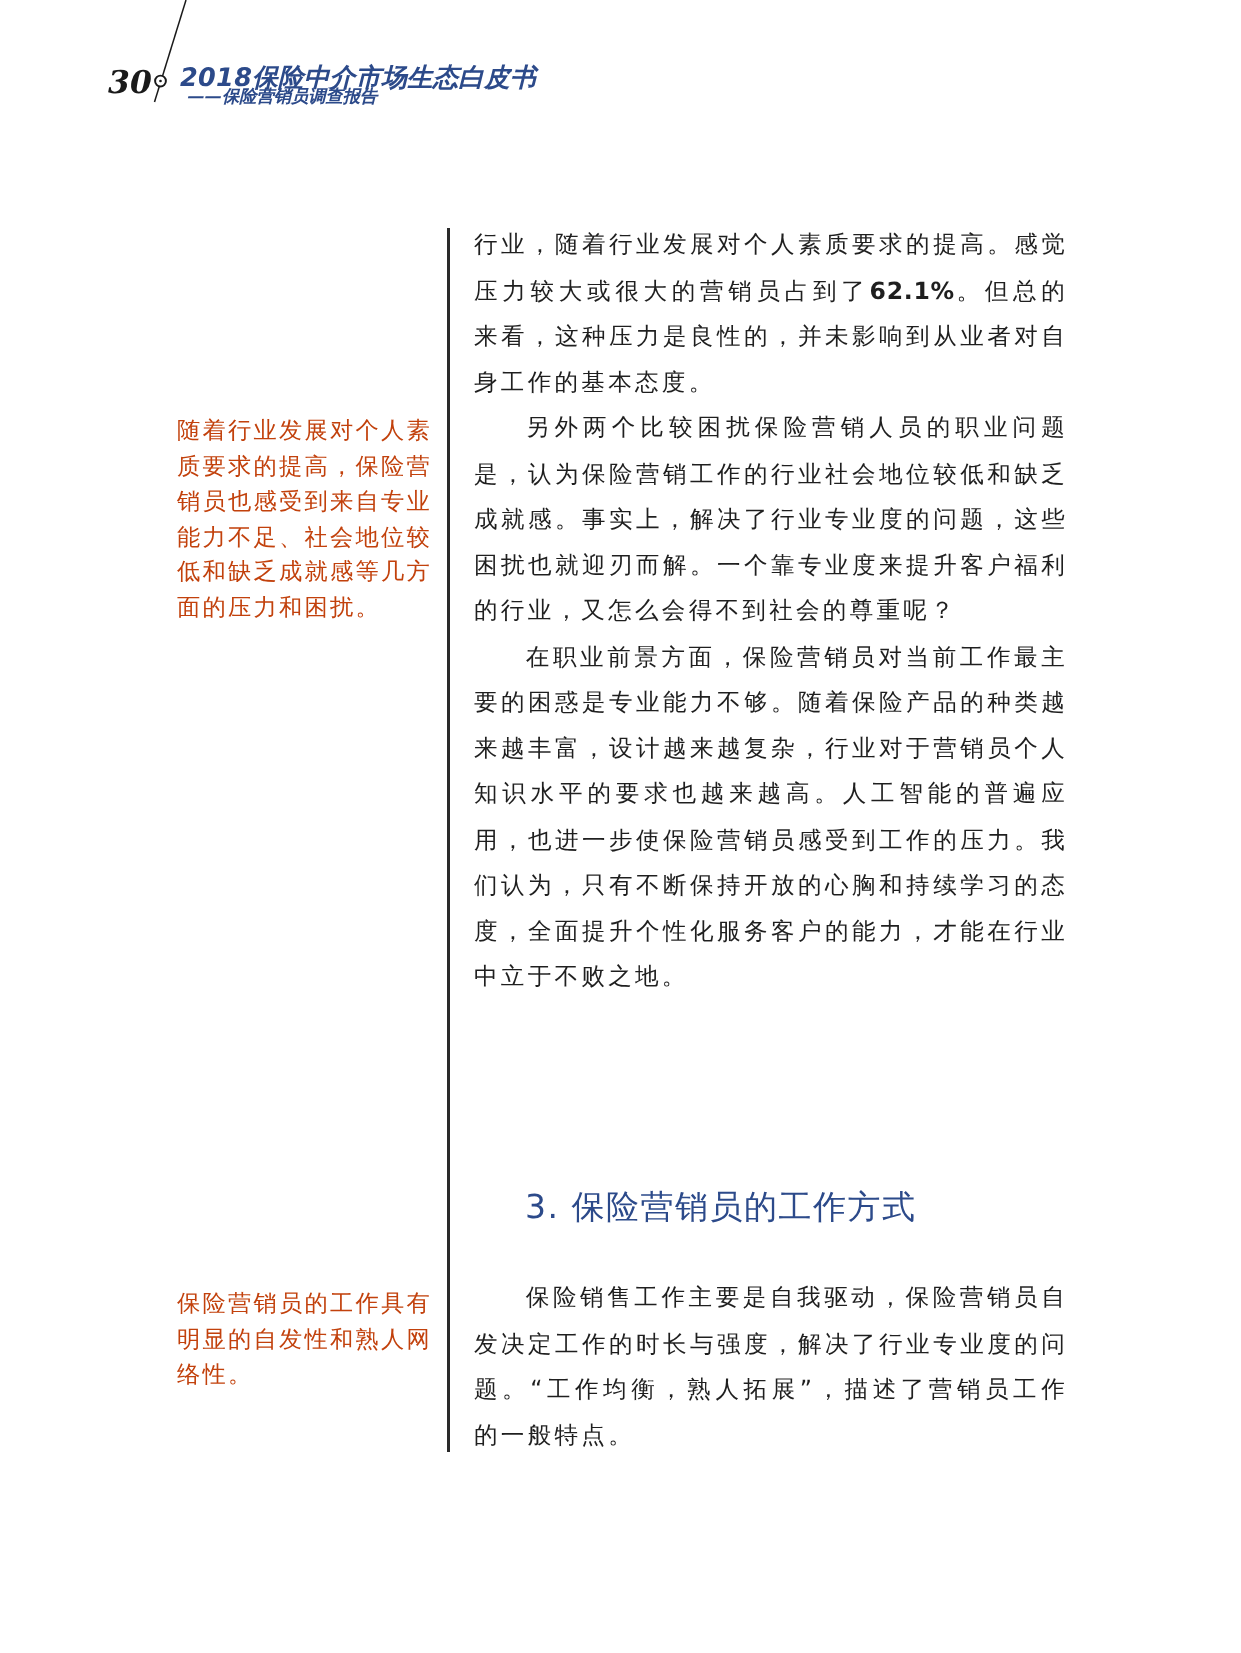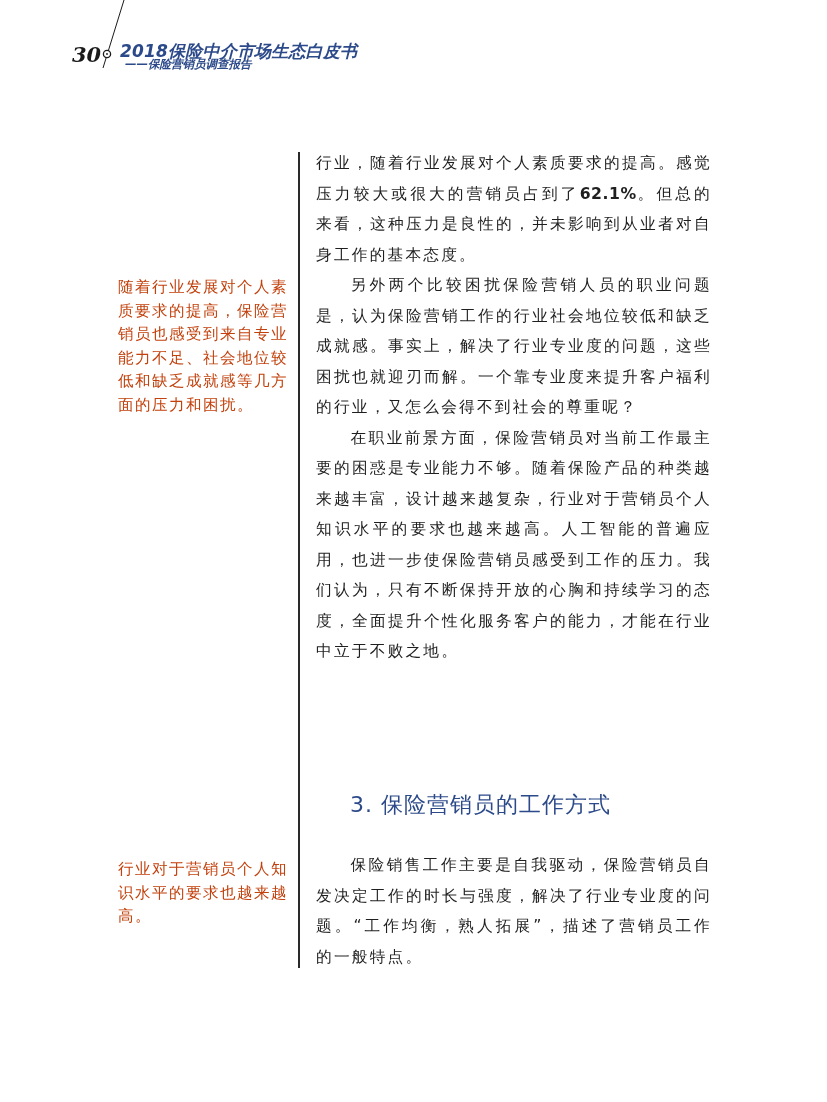--- a/index.html
+++ b/index.html
@@ -50,21 +50,21 @@
     <circle cx="107" cy="54" r="0.9" fill="#1a1a1a"></circle>
   </svg>
   <div class="page-num">30</div>
   <div class="header-title">2018保险中介市场生态白皮书</div>
   <div class="header-sub">——保险营销员调查报告</div>
 </div>
 
 <div class="divider"></div>
 
 <div class="sidenote" style="top:276px;">随着行业发展对个人素质要求的提高，保险营销员也感受到来自专业能力不足、社会地位较低和缺乏成就感等几方面的压力和困扰。</div>
-<div class="sidenote" style="top:858px;">行业对于营销员个人知识水平的要求也越来越高。</div>
+<div class="sidenote" style="top:858px;">保险营销员的工作具有明显的自发性和熟人网络性。</div>
 
 <div class="main" style="top:148px;">
   <p><span>行业，随着行业发展对个人素质要求的提高。感觉压力较大或很大的营销员占到了</span><span class="num">62.1%</span><span>。但总的来看，这种压力是良性的，并未影响到从业者对自身工作的基本态度。</span></p>
   <p class="indent">另外两个比较困扰保险营销人员的职业问题是，认为保险营销工作的行业社会地位较低和缺乏成就感。事实上，解决了行业专业度的问题，这些困扰也就迎刃而解。一个靠专业度来提升客户福利的行业，又怎么会得不到社会的尊重呢？</p>
   <p class="indent">在职业前景方面，保险营销员对当前工作最主要的困惑是专业能力不够。随着保险产品的种类越来越丰富，设计越来越复杂，行业对于营销员个人知识水平的要求也越来越高。人工智能的普遍应用，也进一步使保险营销员感受到工作的压力。我们认为，只有不断保持开放的心胸和持续学习的态度，全面提升个性化服务客户的能力，才能在行业中立于不败之地。</p>
 </div>
 
 <div class="section-title">3. 保险营销员的工作方式</div>
 
 <div class="main" style="top:850px;">

